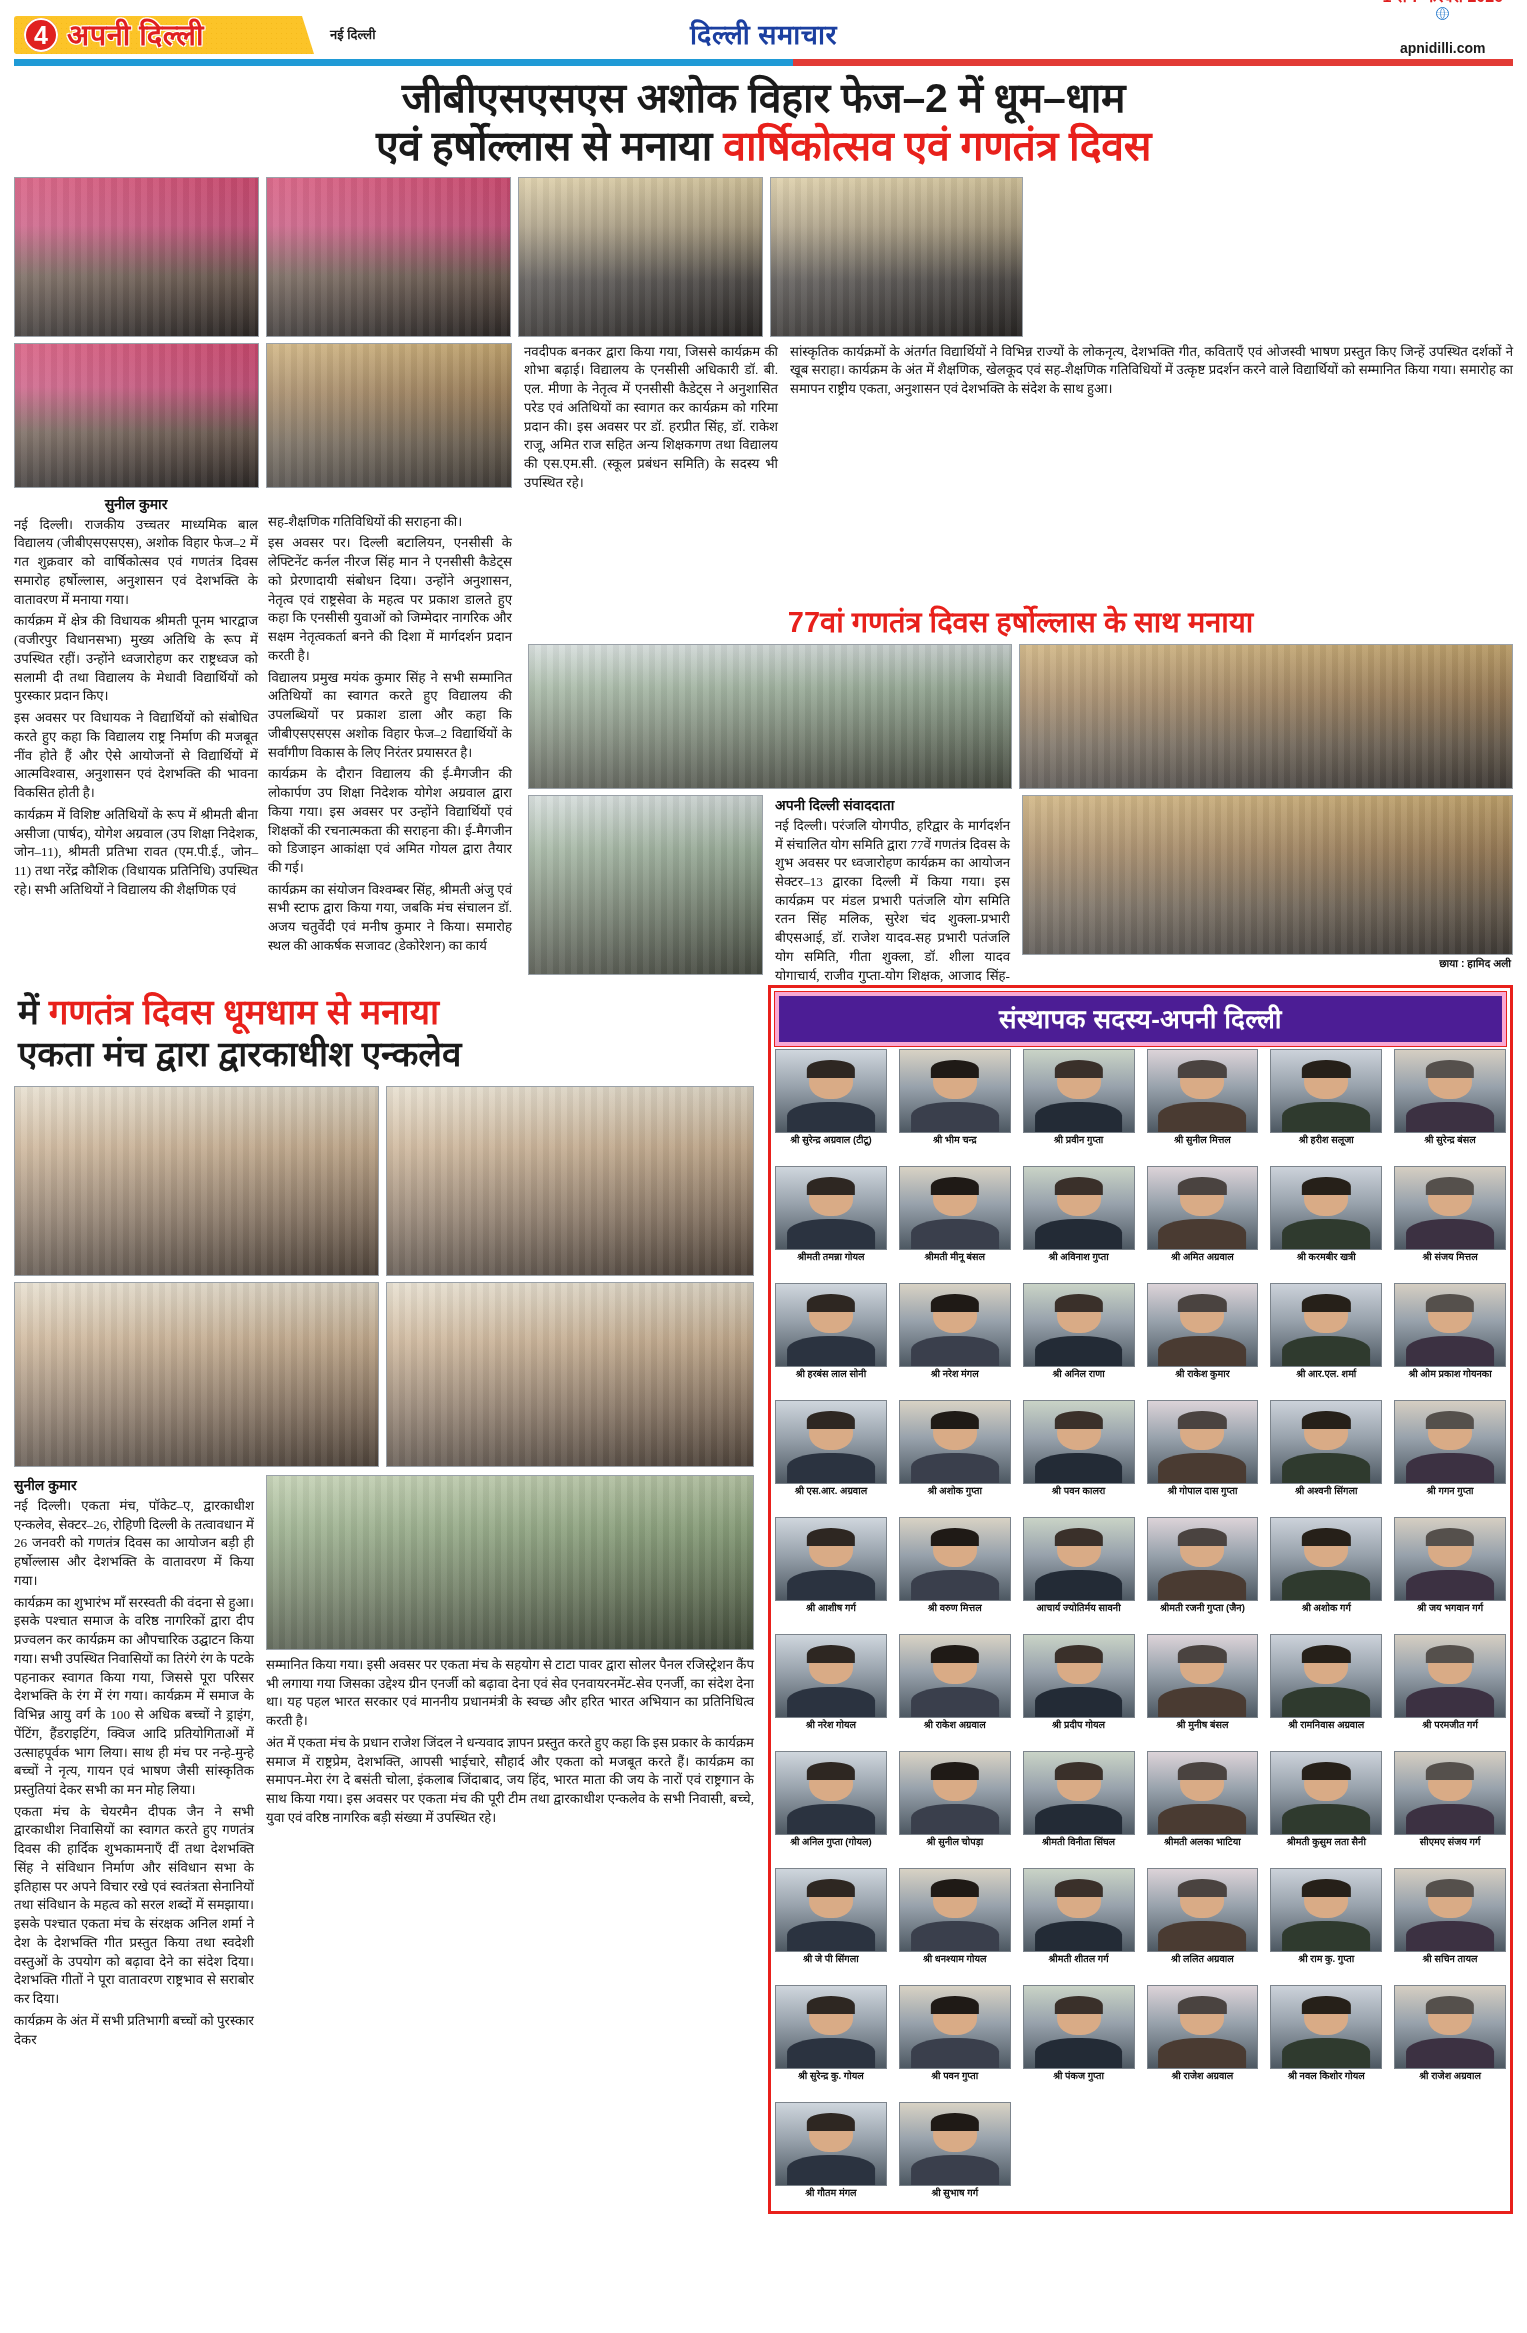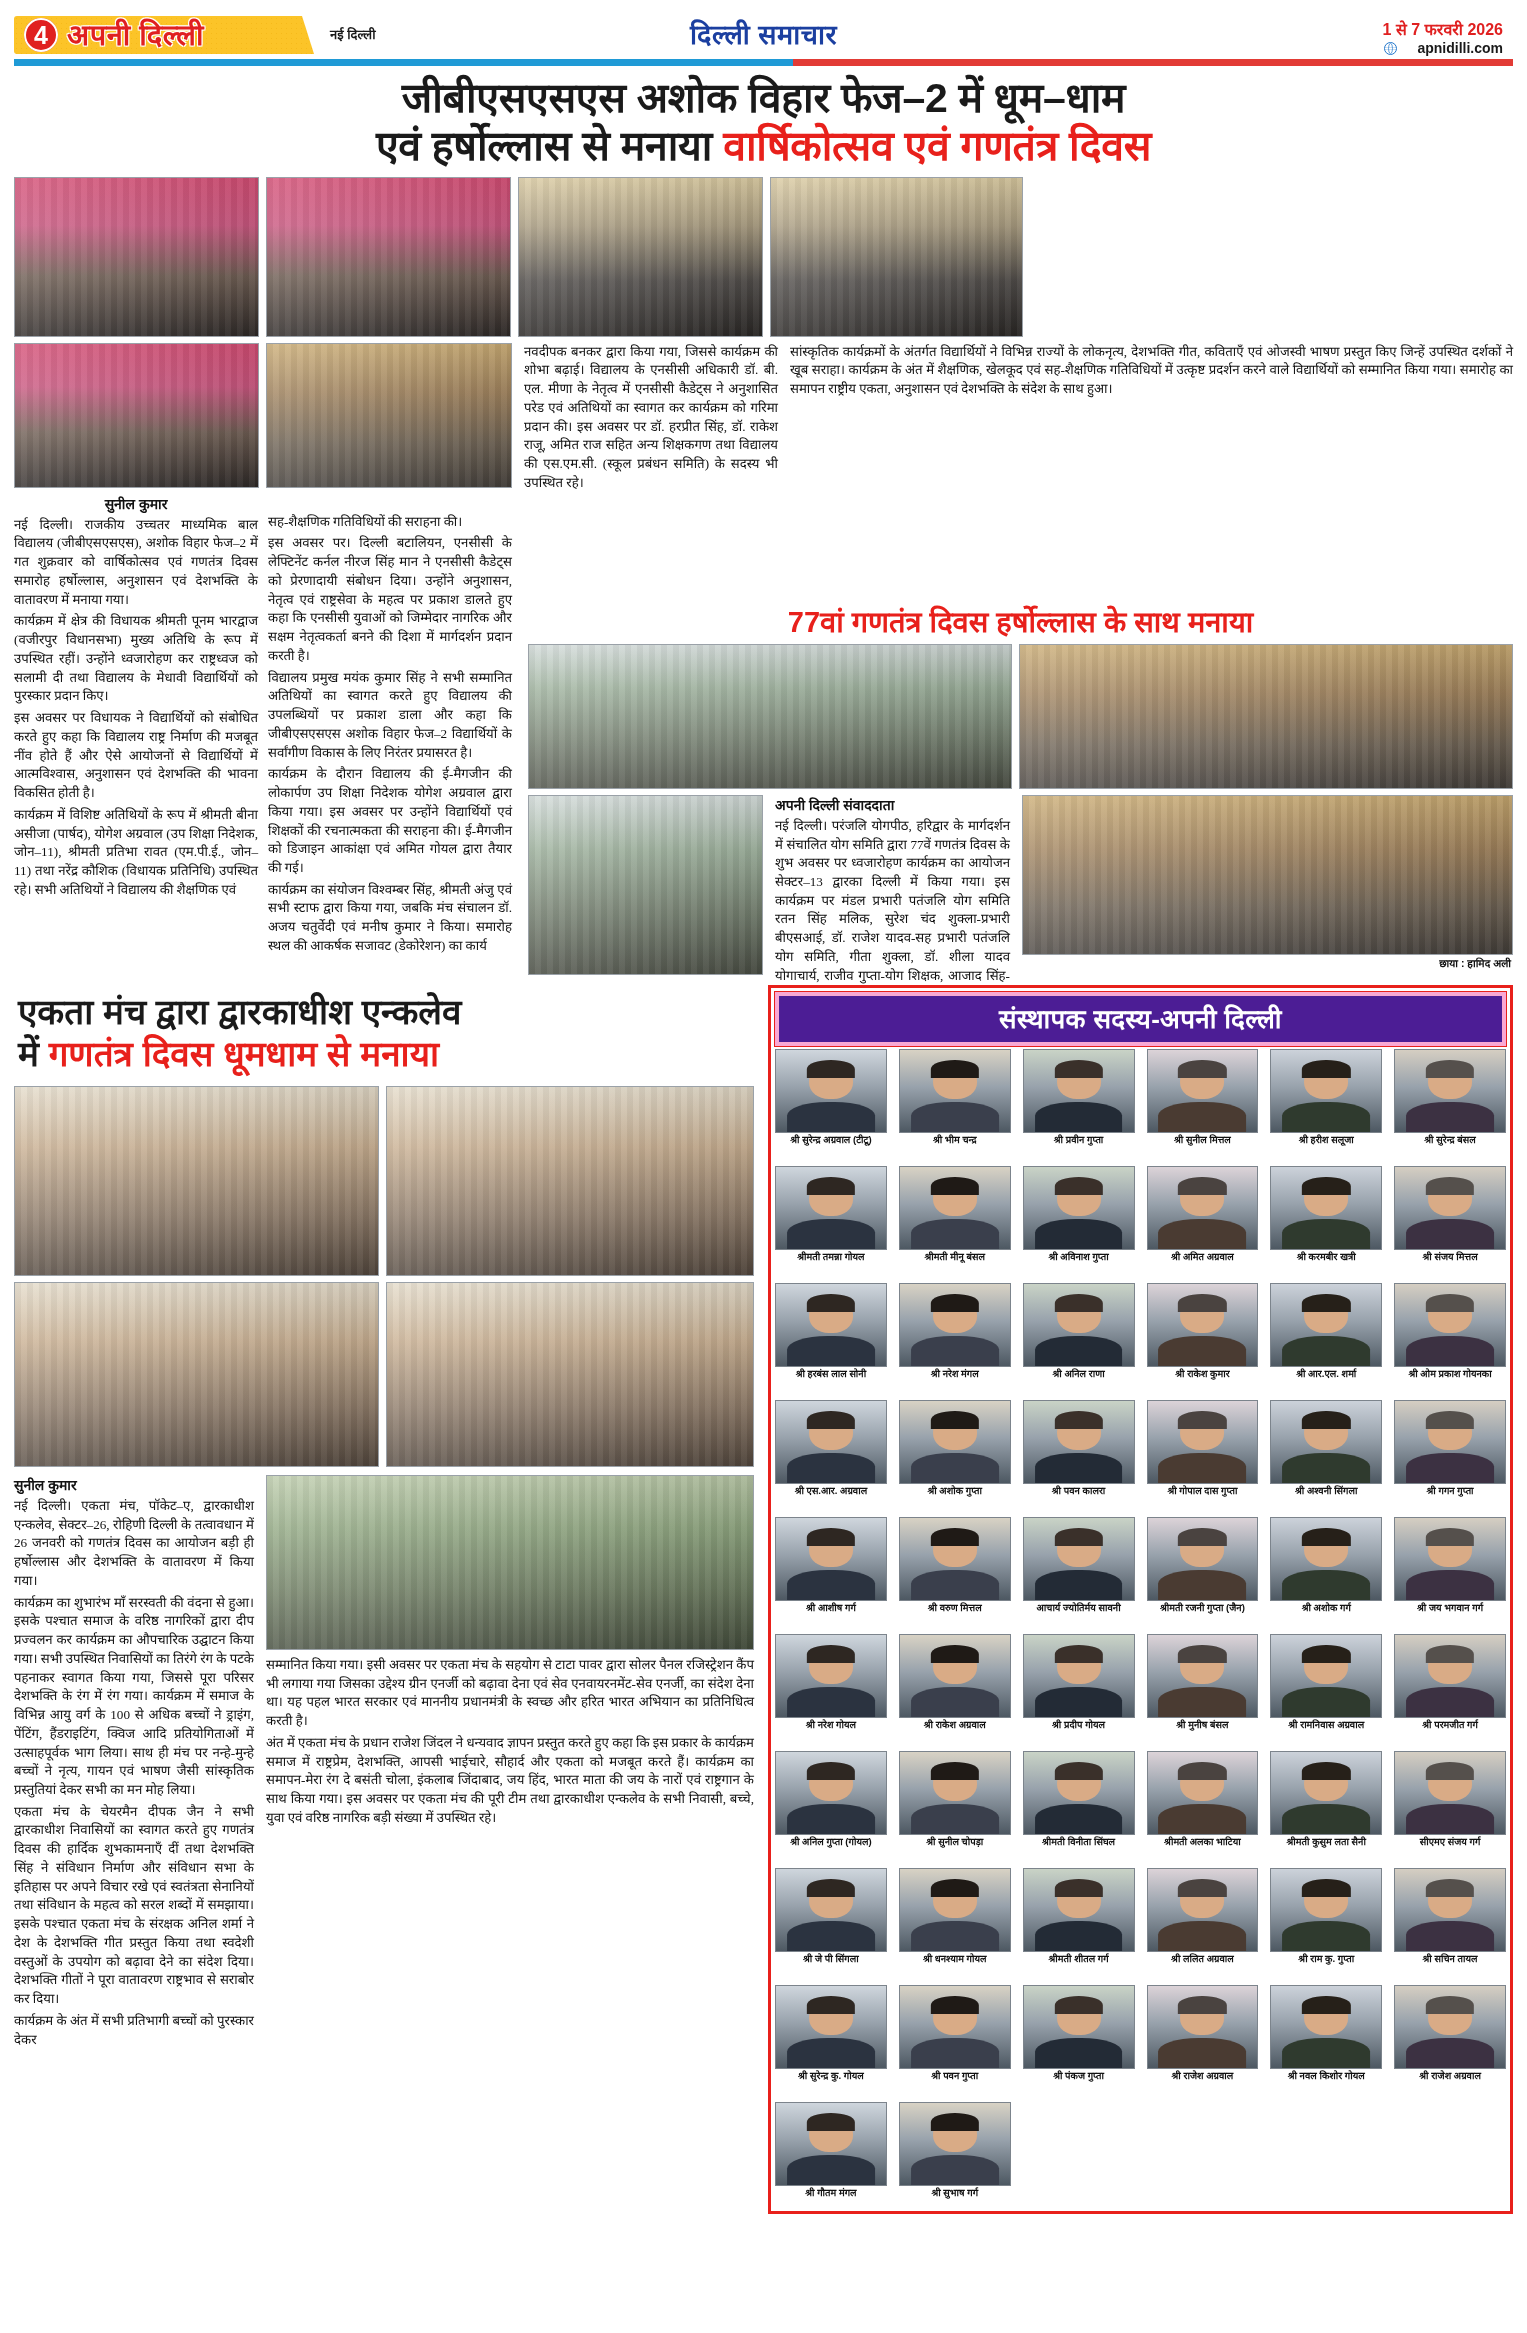--- a/index.html
+++ b/index.html
@@ -100,20 +100,21 @@
     line-height: 1.1;
   }
   .mast-url {
     font-size: 14px;
     font-weight: bold;
     color: #1a1a1a;
     font-family: "Liberation Sans", sans-serif;
     display: flex; align-items: center; justify-content: flex-end;
     gap: 20px;
     margin-top: 1px;
+    flex-direction: column;
   }
   .globe {
     width: 13px; height: 13px; border-radius: 50%;
     border: 1.4px solid #2277cc;
     position: relative;
     flex: 0 0 auto;
   }
   .globe::before, .globe::after {
     content: ""; position: absolute; inset: 0;
     border: 1.2px solid #2277cc; border-radius: 50%;
@@ -398,24 +399,24 @@
         <div class="caption">छाया : हामिद अली</div>
       </div>
     </div>
   </div>
 
   <div style="position:absolute;left:14px;right:14px;top:985px;">
     <div class="main-grid" style="gap:14px">
 
       <div style="width:740px;flex:0 0 740px">
         <div class="sub-headline-2" style="text-align:left;padding-left:4px">
-          <div>एकता मंच द्वारा द्वारकाधीश एन्कलेव</div>
           <div>
             <span>में </span><span class="hl-red">गणतंत्र दिवस धूमधाम से मनाया</span>
           </div>
+          <div>एकता मंच द्वारा द्वारकाधीश एन्कलेव</div>
         </div>
 
         <div class="photo-row mt6">
           <div class="photo ph-kids" style="width:365px;height:190px"></div>
           <div class="photo ph-kids" style="flex:1;height:190px"></div>
         </div>
 
         <div class="photo-row mt6">
           <div class="photo ph-kids" style="width:365px;height:185px"></div>
           <div class="photo ph-kids" style="flex:1;height:185px"></div>

